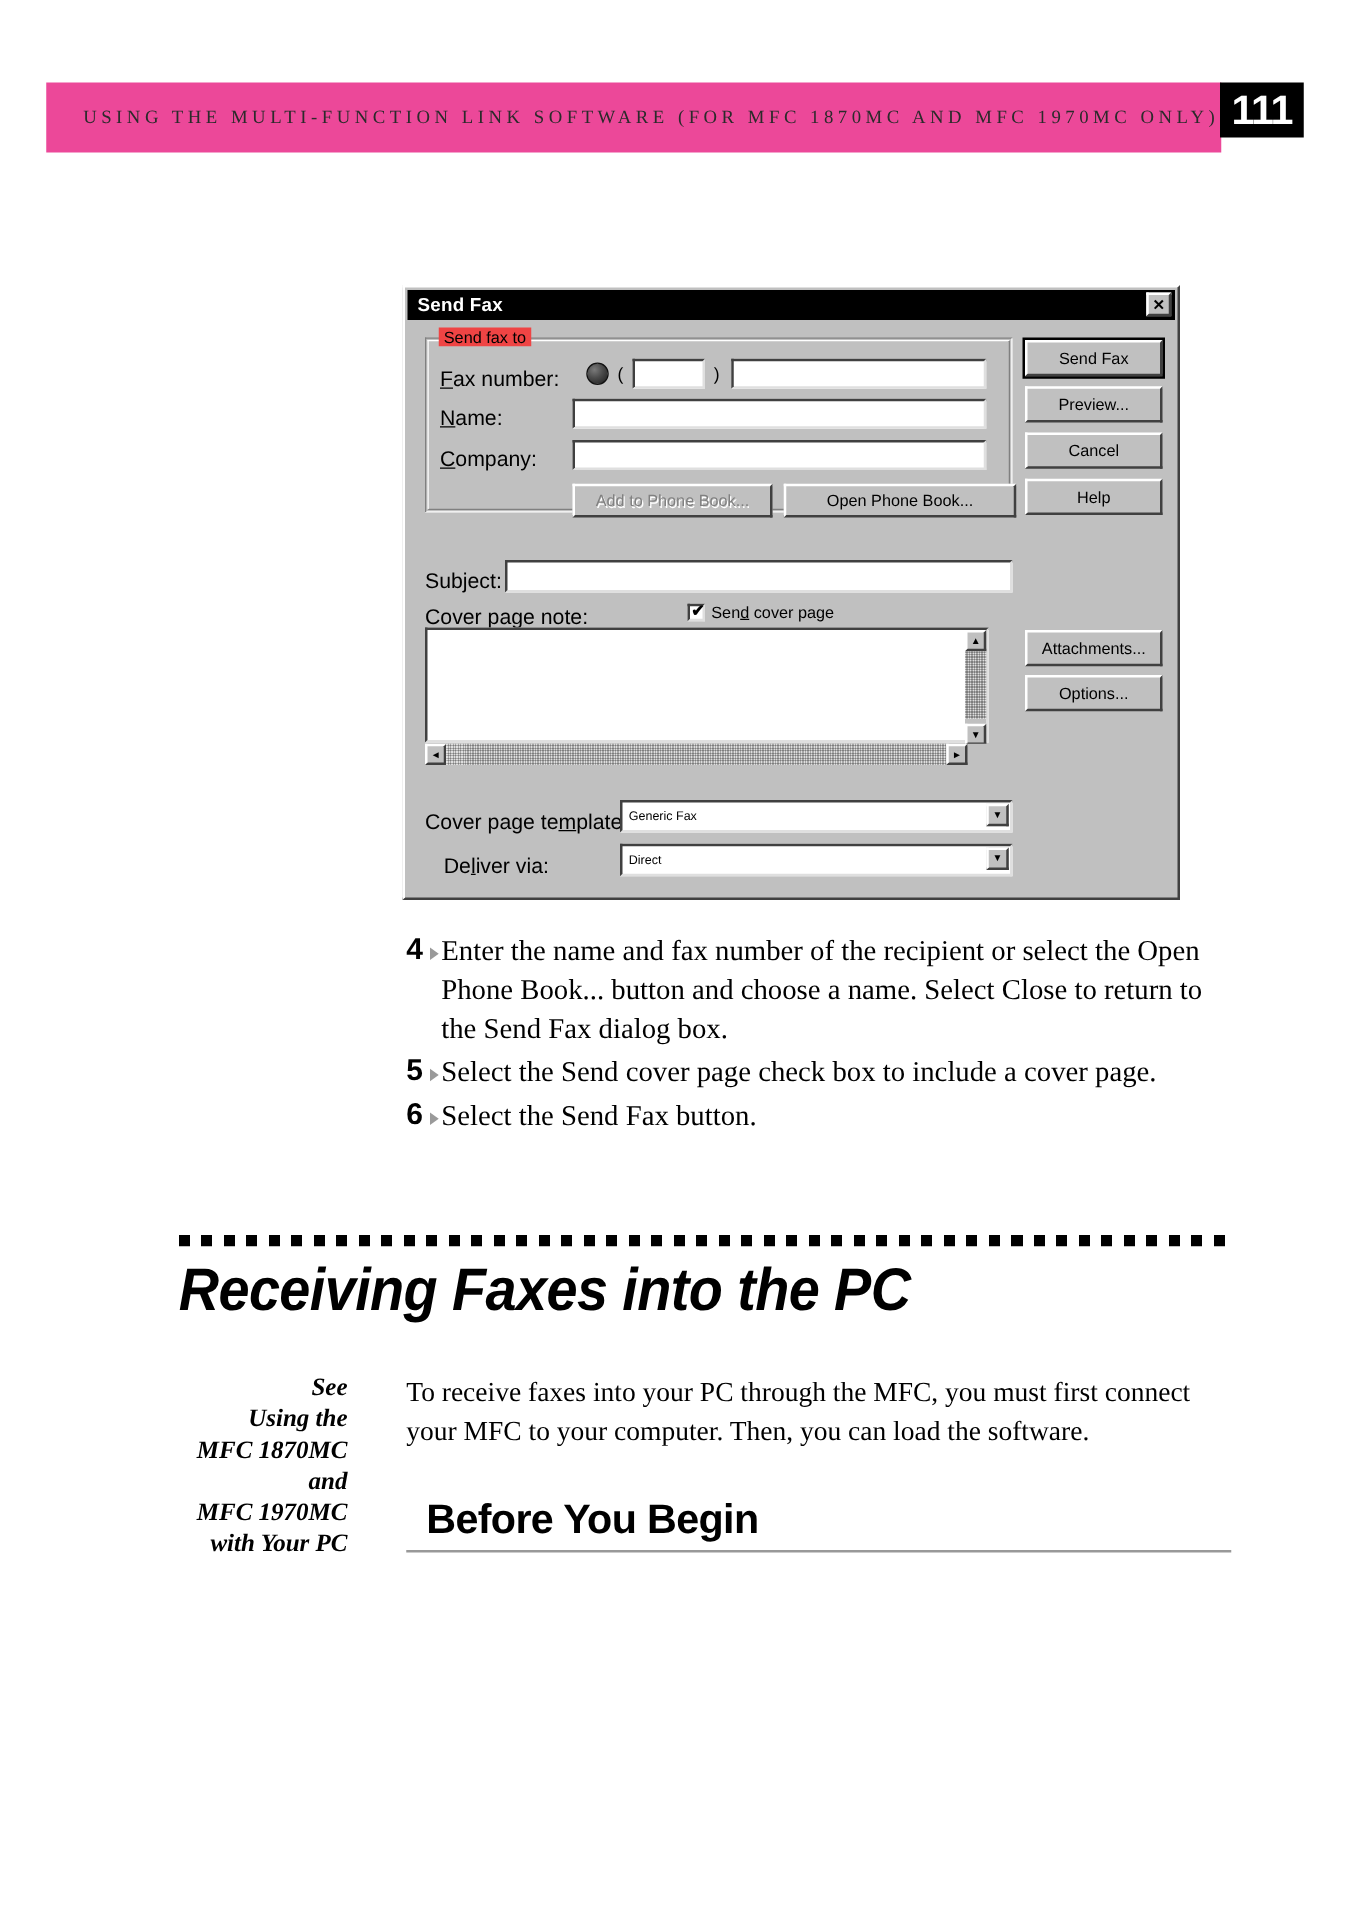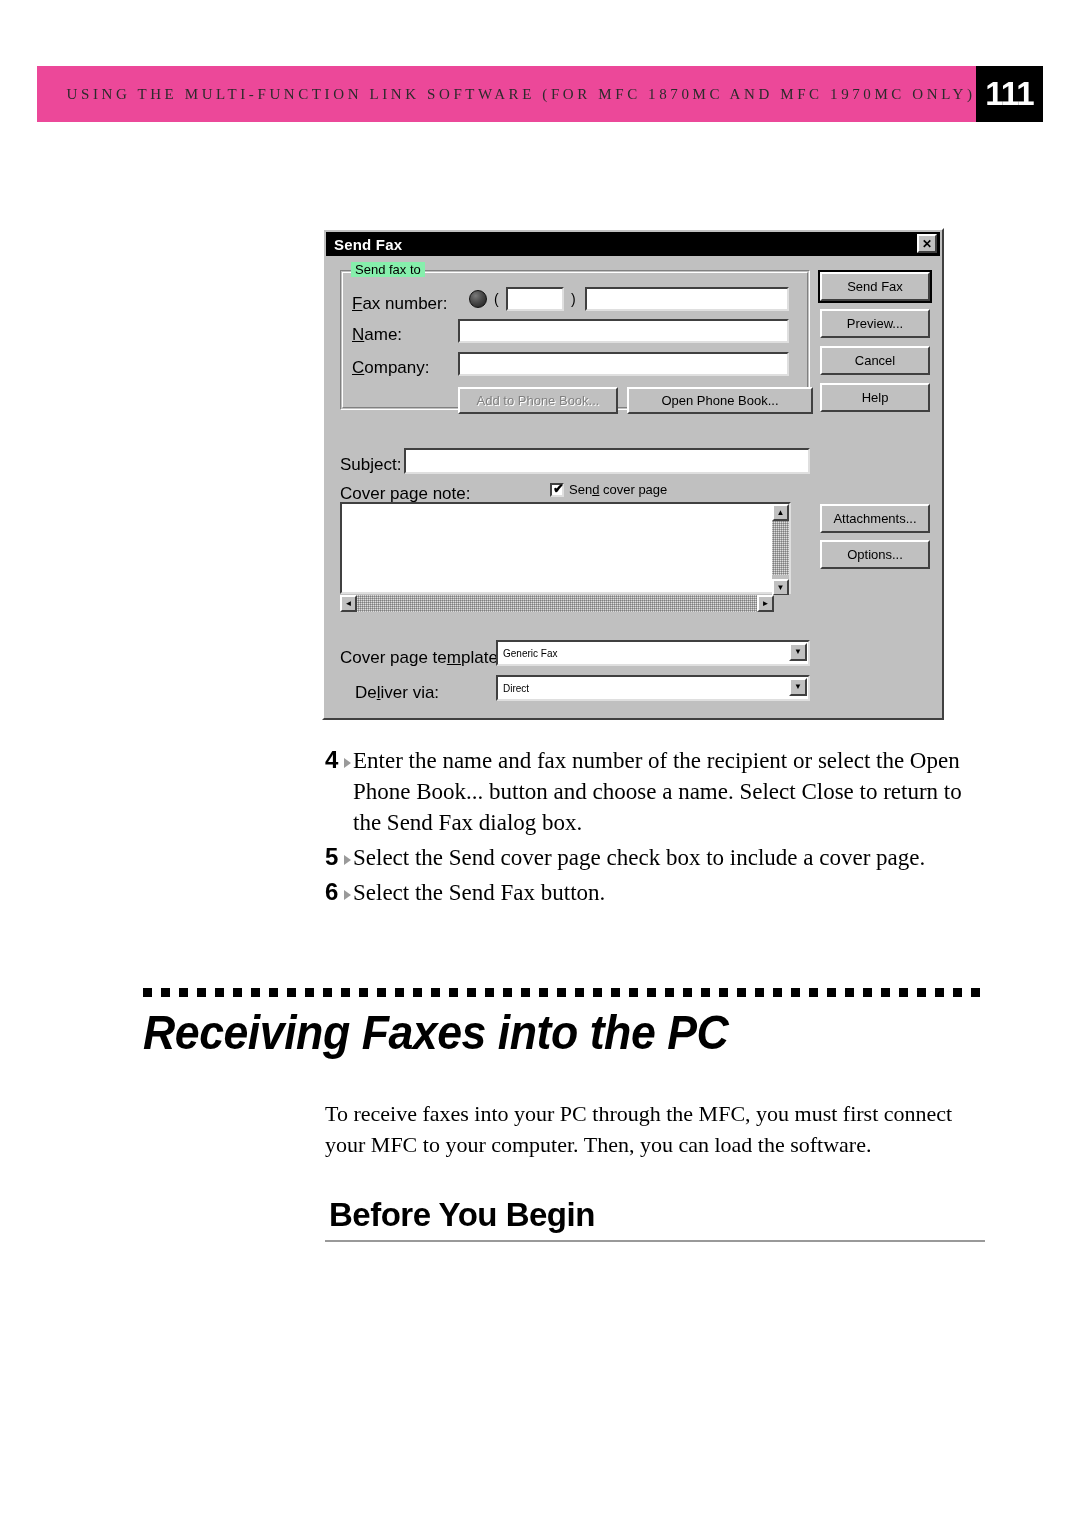--- a/index.html
+++ b/index.html
@@ -24,21 +24,21 @@
     display: flex; align-items: center; justify-content: center;
     font-family: "Liberation Serif", serif;
     font-size: 15px;
     letter-spacing: 3.6px;
     color: #2b2b2b;
     white-space: nowrap;
     padding-left: 28px;
   }
   .page-badge {
     position: absolute; left: 976px; top: 66px;
-    width: 67px; height: 56px;
+    width: 67px; height: 44px;
     background: #000000;
     color: #ffffff;
     display: flex; align-items: center; justify-content: center;
     font-family: "Liberation Sans", sans-serif;
     font-weight: bold;
     font-size: 33px;
     letter-spacing: -1px;
   }
 
   
@@ -85,21 +85,21 @@
     border-right-color: #ffffff; border-bottom-color: #ffffff;
   }
   .groupbox-inner {
     position: absolute; left: 1px; top: 1px; right: 1px; bottom: 1px;
     border: 1px solid #ffffff;
     border-right-color: #808080; border-bottom-color: #808080;
     pointer-events: none;
   }
   .groupbox-title {
     position: absolute; left: 10px; top: -9px;
-    background: #86efac; padding: 0 4px;
+    background: #ef4444; padding: 0 4px;
     font-size: 13px;
   }
 
   .fld-label { position: absolute; font-size: 17px; white-space: nowrap; }
   .u { text-decoration: underline; }
 
   .sunken {
     background: #ffffff;
     border-top: 2px solid #404040;
     border-left: 2px solid #404040;
@@ -245,21 +245,21 @@
   
   .body-col { position: absolute; left: 325px; top: 1098px; width: 660px; }
   .body-p {
     font-family: "Liberation Serif", serif;
     font-size: 22px; line-height: 31px; color: #000;
     margin: 0 0 6px 0;
   }
   .section-head {
     font-family: "Liberation Sans", sans-serif;
     font-weight: bold; font-size: 33px; color: #000;
-    margin: 36px 0 0 4px; letter-spacing: -0.5px;
+    margin: 36px 0 0 16px; letter-spacing: -0.5px;
   }
   .section-rule {
     height: 2px; background: #999999; margin: 6px 0 8px 0; width: 660px;
   }
 </style>
 </head>
 <body>
 
 <div class="page">
 
@@ -362,20 +362,26 @@
     </div>
     <div class="step">
       <div class="step-num">6</div>
       <div class="step-text">Select the Send Fax button.</div>
     </div>
   </div>
 
   <div class="dot-rule"></div>
   <div class="chapter-title">Receiving Faxes into the PC</div>
 
+  <div class="margin-note" style="white-space:pre-line;">See
+Using the
+MFC 1870MC
+and
+MFC 1970MC
+with Your PC</div>
 
   <div class="body-col">
     <p class="body-p">To receive faxes into your PC through the MFC, you must first connect your MFC to your computer. Then, you can load the software.</p>
     <h2 class="section-head">Before You Begin</h2>
     <div class="section-rule"></div>
   </div>
 
 </div>
 
 </body></html>

